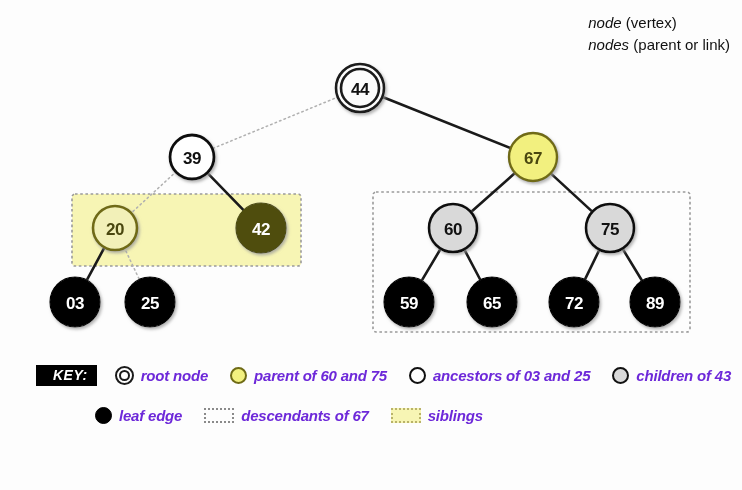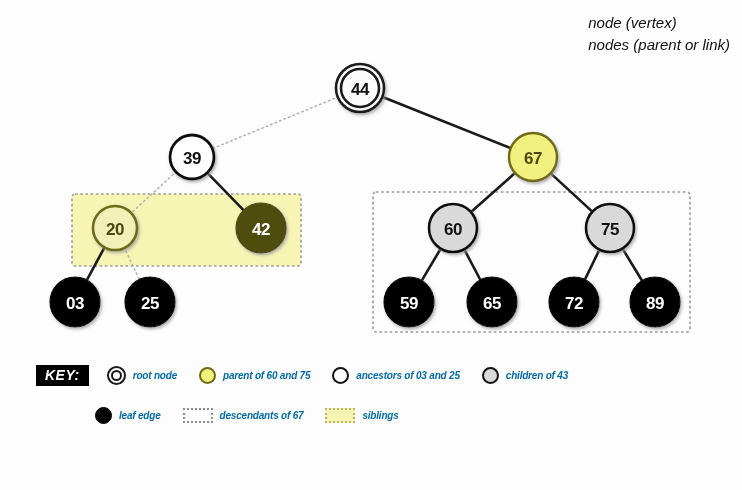--- a/index.html
+++ b/index.html
@@ -32,21 +32,20 @@
     color: #111;
     white-space: nowrap;
   }
   #annotation .line { display: block; }
   #annotation .term {
     font-weight: normal;
     font-style: italic;
     font-family: "Liberation Sans", sans-serif;
   }
   #annotation .paren {
-    font-style: italic;
     font-family: "Liberation Sans", sans-serif;
   }
   
   #tree-svg {
     position: absolute;
     left: 0; top: 0;
     width: 742px;
     height: 350px;
   }
   .node-label {
@@ -76,37 +75,37 @@
   #legend-row-1 { top: 6px; padding-left: 36px; }
   #legend-row-2 { top: 46px; padding-left: 95px; }
   .key-badge {
     background: #000000;
     color: #ffffff;
     font-family: "Liberation Sans", sans-serif;
     font-weight: bold;
     font-style: italic;
     font-size: 14px;
     letter-spacing: 0.5px;
-    padding: 3px 9px 4px 9px;
+    padding: 3px 9px 4px 17px;
     margin-right: 18px;
     line-height: 1;
     display: inline-block;
   }
   .legend-item {
     display: flex;
     align-items: center;
     margin-right: 22px;
     white-space: nowrap;
   }
   .legend-text {
     font-family: "Liberation Sans", sans-serif;
     font-style: italic;
     font-weight: bold;
-    font-size: 10px;
-    color: #0369a1;
+    font-size: 15px;
+    color: #6d28d9;
     margin-left: 7px;
     letter-spacing: -0.2px;
   }
   .sw {
     flex: 0 0 auto;
     display: inline-block;
   }
   .sw-circle {
     width: 17px;
     height: 17px;

